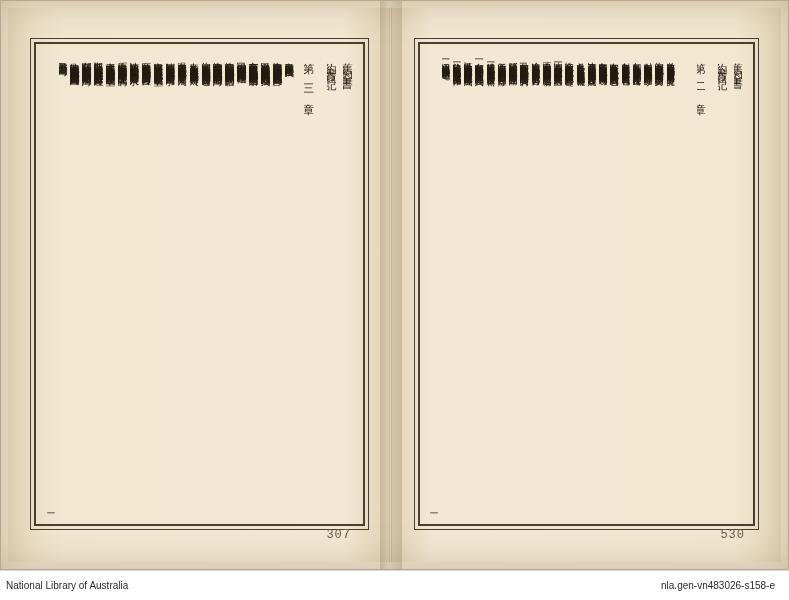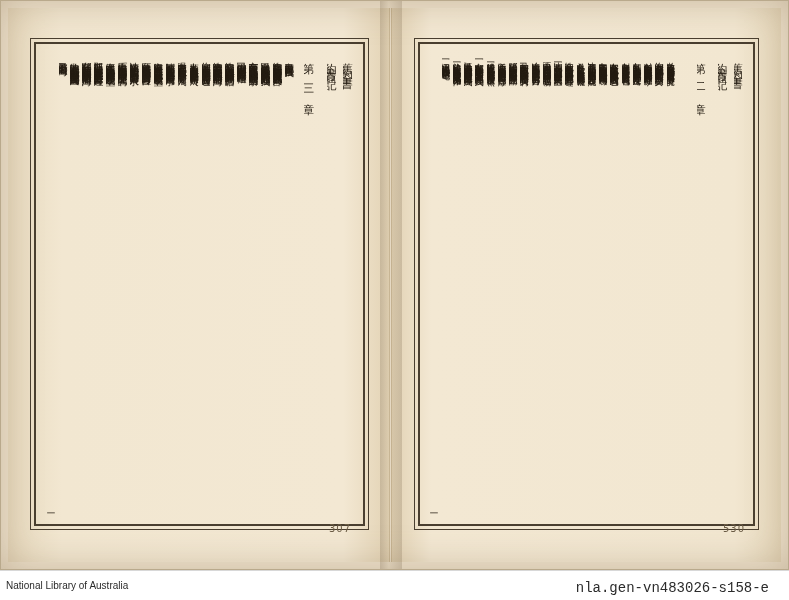--- a/index.html
+++ b/index.html
@@ -108,24 +108,25 @@
     letter-spacing: 2px;
     margin-left: 0;
     align-self: flex-end;
     height: auto;
   }
   .col.short {
     height: auto;
   }
   .folio {
     position: absolute;
-    bottom: 28px;
-    font-size: 10px;
+    bottom: 20px;
+    font-size: 12px;
     color: #6b5c45;
     letter-spacing: 1px;
+    font-family: Liberation Mono, monospace;
   }
   .page.left .folio { right: 38px; }
   .page.right .folio { right: 36px; }
 
   
   #footer {
     position: absolute;
     left: 0; top: 570px;
     width: 789px;
     height: 22px;
@@ -135,24 +136,24 @@
   }
   #footer .lib {
     position: absolute;
     left: 6px; top: 9px;
     font-size: 10px;
     color: #2b2b2b;
     font-family: "Liberation Sans", sans-serif;
   }
   #footer .nlaid {
     position: absolute;
-    right: 20px; top: 9px;
-    font-size: 14px;
+    right: 14px; top: 9px;
+    font-size: 10px;
     color: #2b2b2b;
-    font-family: Liberation Mono, monospace;
+    font-family: Liberation Sans, sans-serif;
   }
   
   .gutter {
     position: absolute;
     left: 380px; top: 0;
     width: 22px; height: 570px;
     background: linear-gradient(to right, rgba(90,70,45,0.22), rgba(120,98,66,0.06) 40%, rgba(90,70,45,0.20));
     pointer-events: none;
   }
   .vignette {

